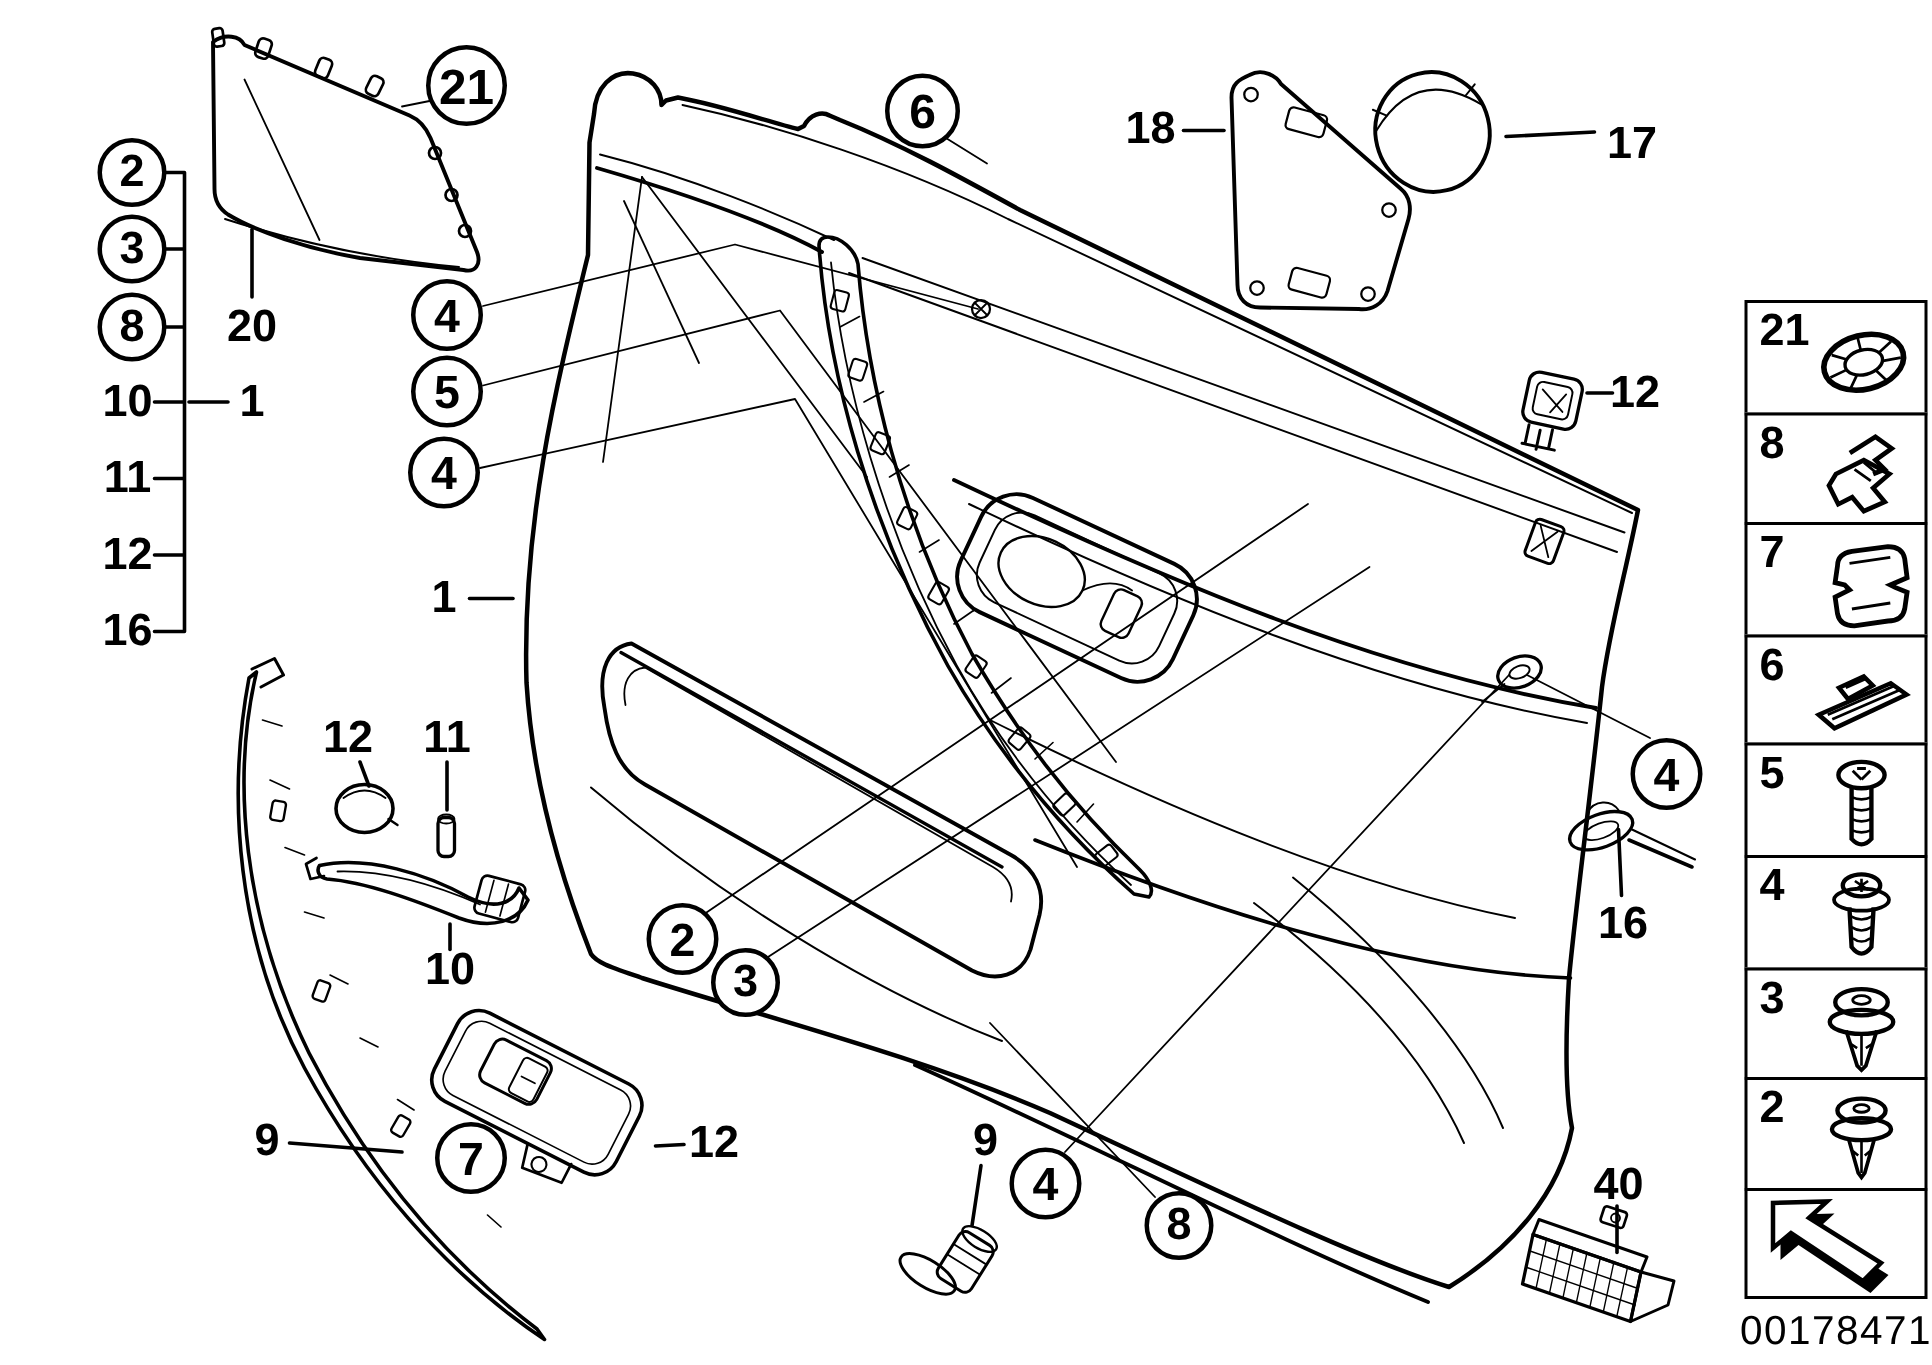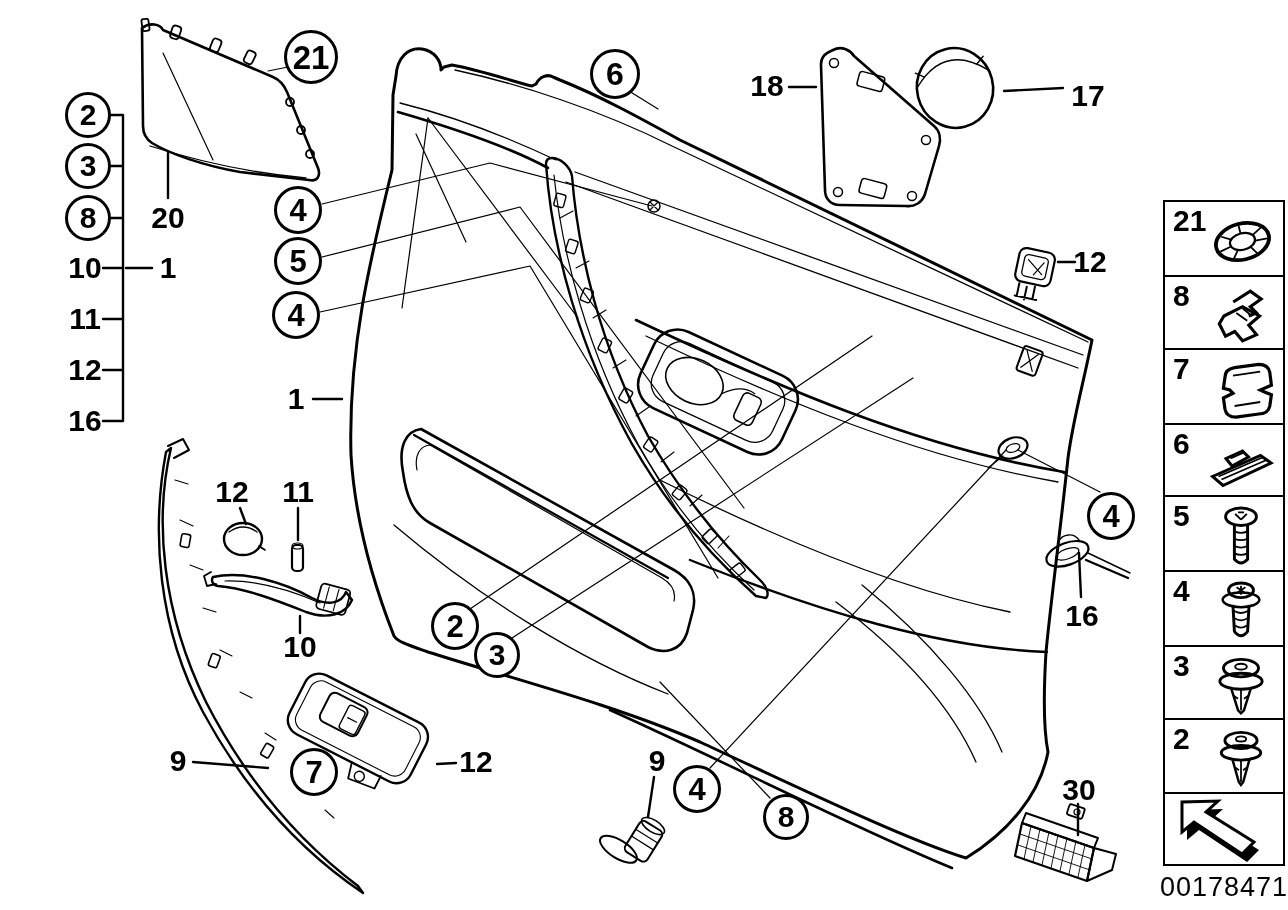--- a/index.html
+++ b/index.html
@@ -321,21 +321,21 @@
 <div class="lbl" style="left:767px;top:86px">18</div>
 <div class="lbl" style="left:1088px;top:96px">17</div>
 <div class="lbl" style="left:1090px;top:262px">12</div>
 <div class="lbl" style="left:232px;top:492px">12</div>
 <div class="lbl" style="left:298px;top:492px">11</div>
 <div class="lbl" style="left:300px;top:647px">10</div>
 <div class="lbl" style="left:178px;top:761px">9</div>
 <div class="lbl" style="left:476px;top:762px">12</div>
 <div class="lbl" style="left:657px;top:761px">9</div>
 <div class="lbl" style="left:1082px;top:616px">16</div>
-<div class="lbl" style="left:1079px;top:790px">30</div>
+<div class="lbl" style="left:1079px;top:790px">40</div>
 
 <div>
 
   <div class="cell" style="top:200px;height:77px">
     <span class="num">21</span>
     <svg width="80" height="60" viewBox="0 0 100 80" fill="none" stroke="#000">
       <g transform="rotate(-14 52 42)">
         <ellipse cx="52" cy="42" rx="36" ry="24" stroke-width="5"></ellipse>
         <ellipse cx="52" cy="42" rx="17" ry="11" stroke-width="3"></ellipse>
         <path stroke-width="2.4" d="M52,18 L52,31 M80,30 L67,37 M85,46 L69,45 M68,63 L61,52 M34,63 L43,52 M20,48 L35,45 M26,29 L38,36"></path>

